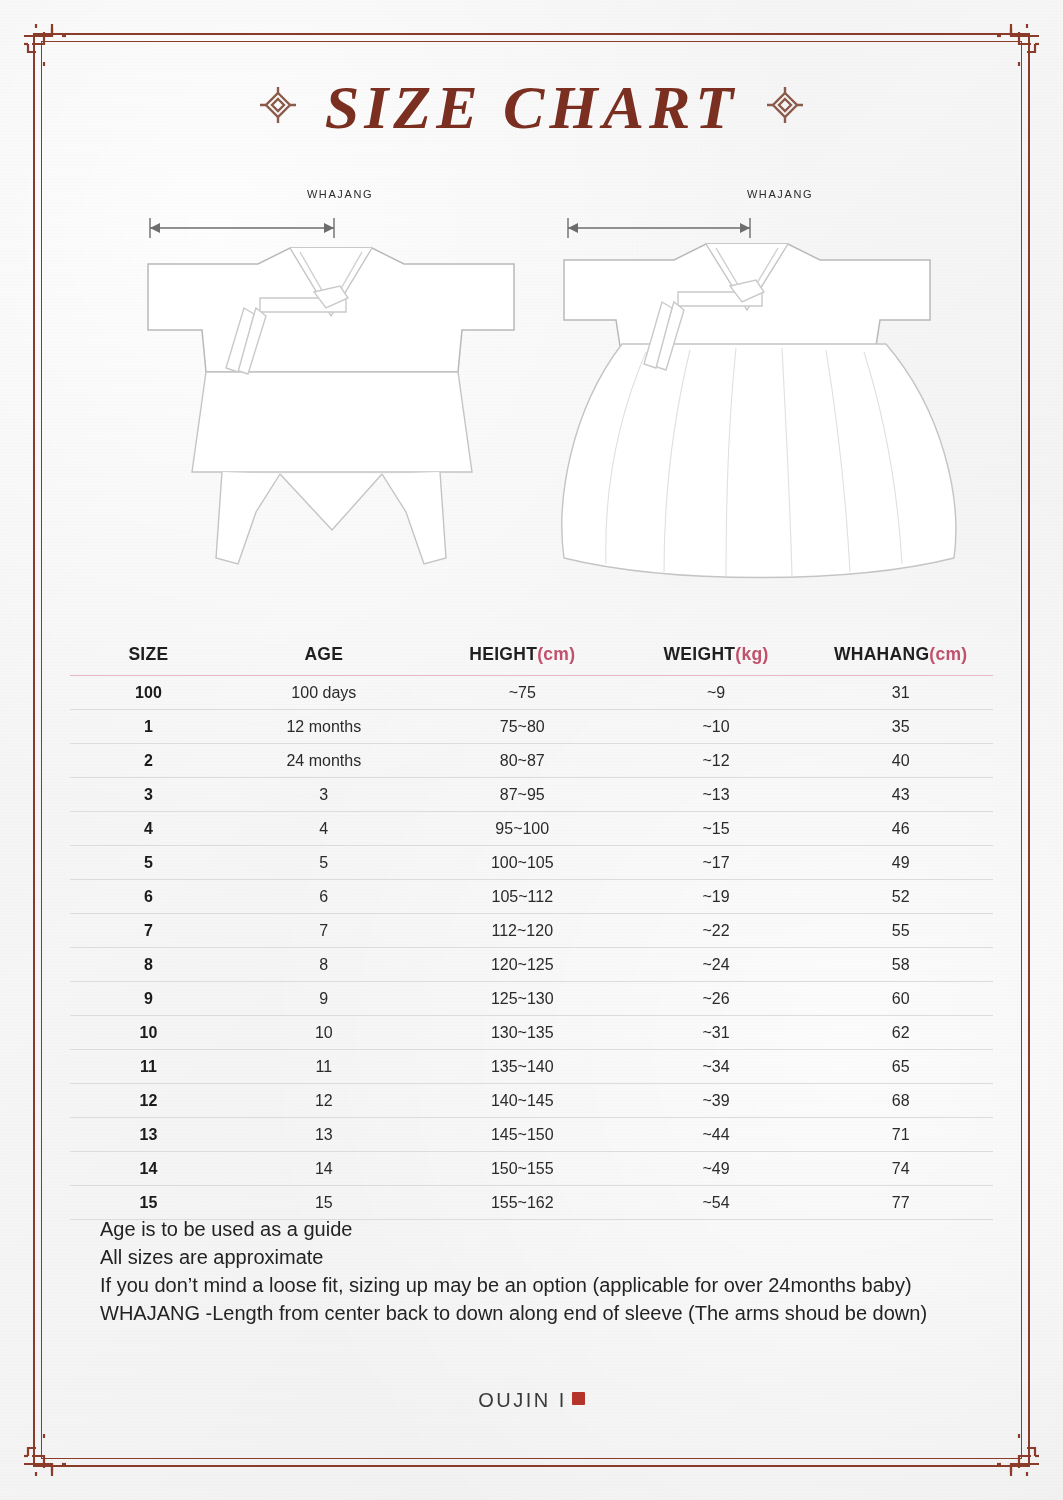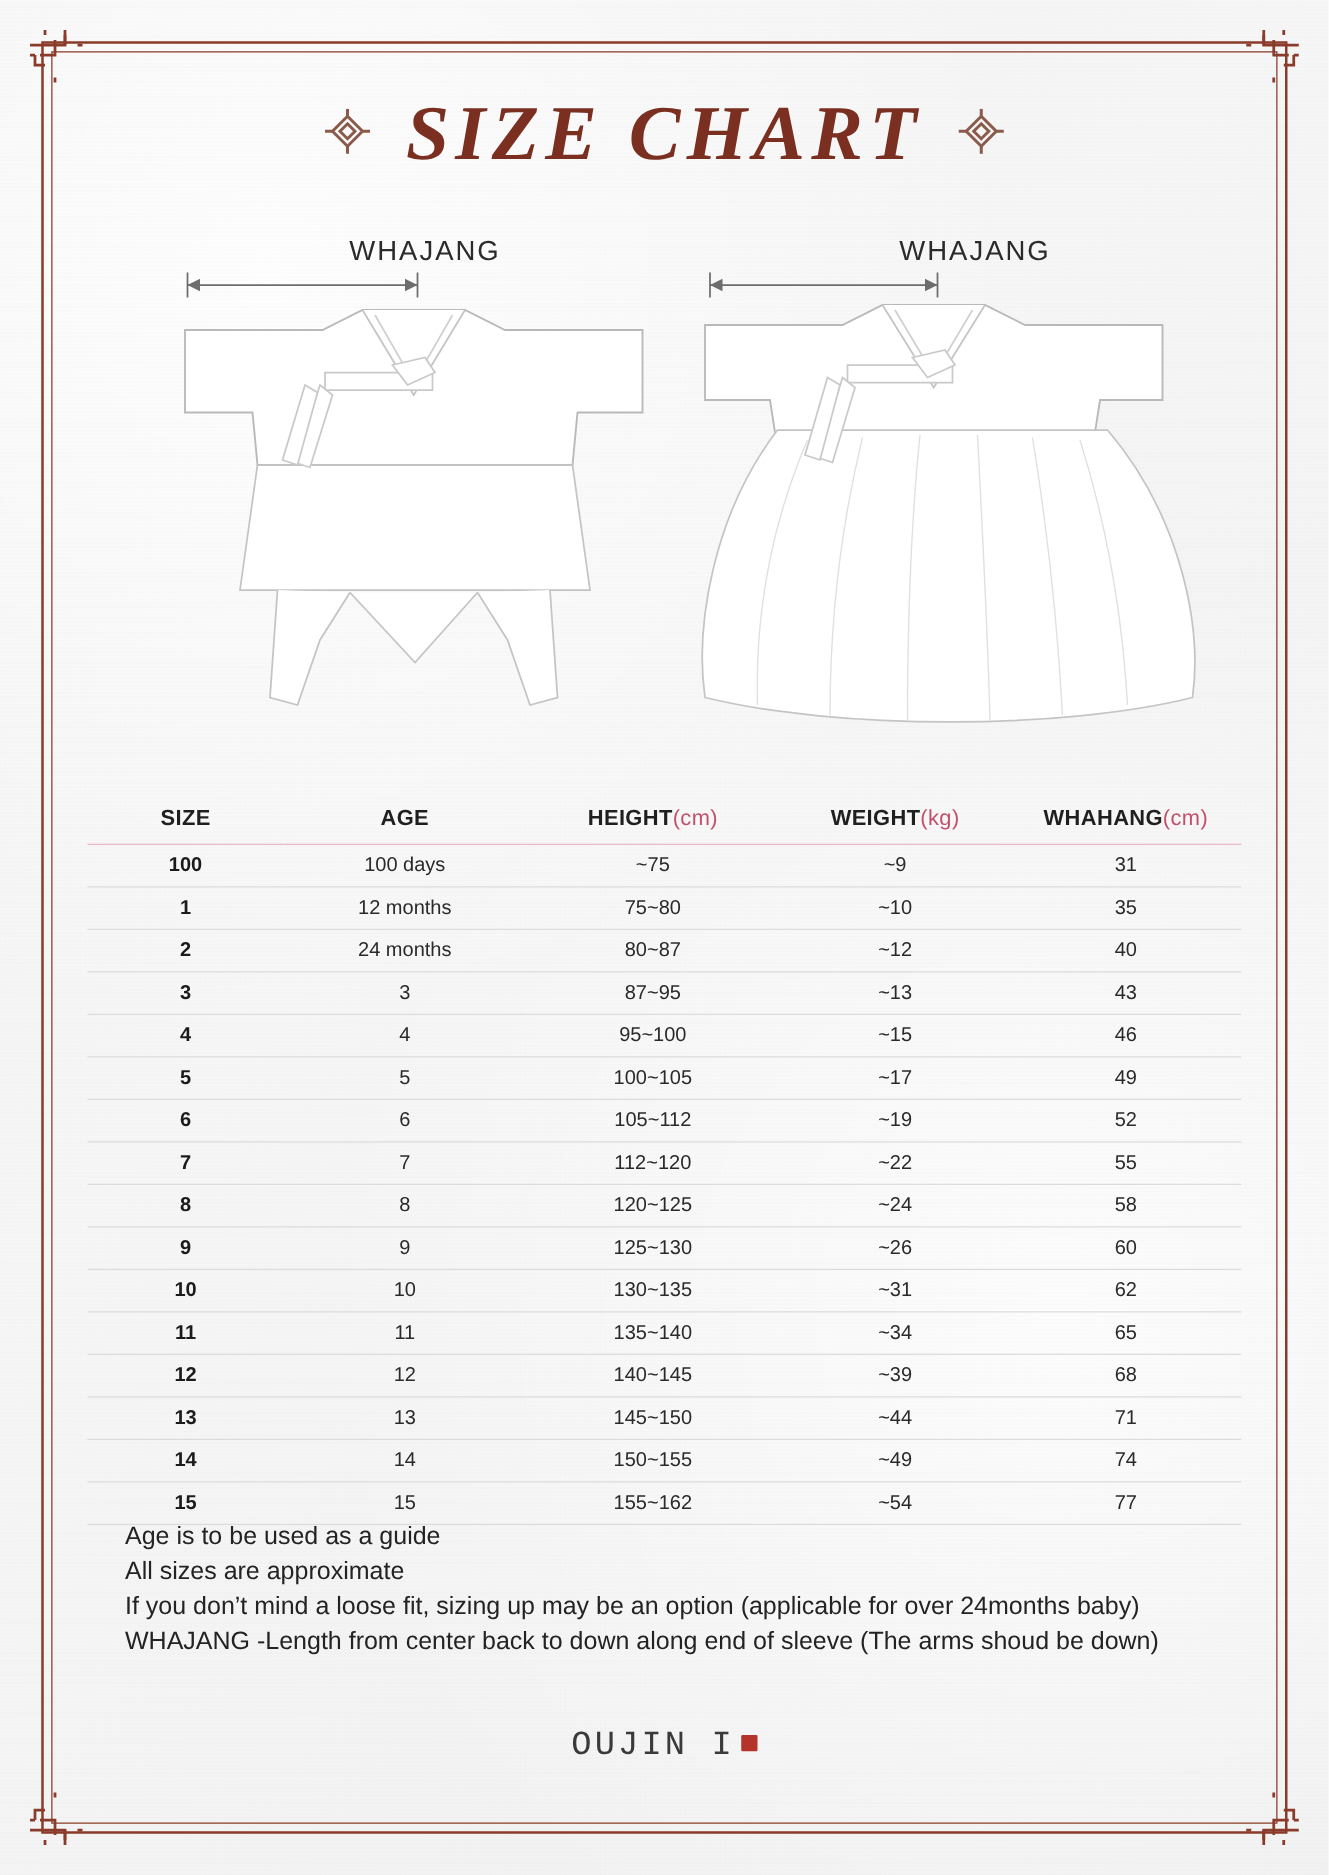--- a/index.html
+++ b/index.html
@@ -92,21 +92,21 @@
     position: absolute;
     top: 0;
   }
   .illus-block.left  { left: 80px;  width: 400px; }
   .illus-block.right { left: 490px; width: 460px; }
   .whajang-label {
     position: absolute;
     top: 10px;
     width: 100%;
     text-align: center;
-    font-size: 22px;
+    font-size: 11px;
     letter-spacing: 1.6px;
     color: #2b2b2b;
   }
   .measure-bar { position: absolute; top: 34px; left: 0; width: 100%; }
 
   
   .table-wrap {
     position: absolute;
     left: 70px;
     right: 70px;
@@ -122,21 +122,21 @@
     font-size: 17.5px;
     font-weight: 700;
     padding: 4px 0 10px 0;
     color: #1f1f1f;
     border-bottom: 1.6px solid #e8b9c4;
     text-align: center;
     letter-spacing: 0.3px;
   }
   table.size-table thead th .unit {
     color: #c0506c;
-    font-weight: 400;
+    font-weight: 700;
   }
   table.size-table tbody td {
     padding: 7.5px 0;
     text-align: center;
     border-bottom: 1px solid #dcdcdc;
     font-size: 16px;
   }
   table.size-table tbody td.size-cell {
     font-weight: 700;
     color: #1b1b1b;
@@ -161,22 +161,22 @@
   .notes div { white-space: nowrap; }
 
   
   .brand {
     position: absolute;
     left: 0; right: 0;
     bottom: 88px;
     text-align: center;
   }
   .brand-name {
-    font-family: Liberation Mono, monospace;
-    font-size: 27px;
+    font-family: Liberation Sans, sans-serif;
+    font-size: 20px;
     letter-spacing: 2.5px;
     color: #3a3a3a;
   }
   .brand-seal {
     display: inline-block;
     width: 13px;
     height: 13px;
     background: #b5342a;
     vertical-align: 2px;
     margin-left: 5px;

